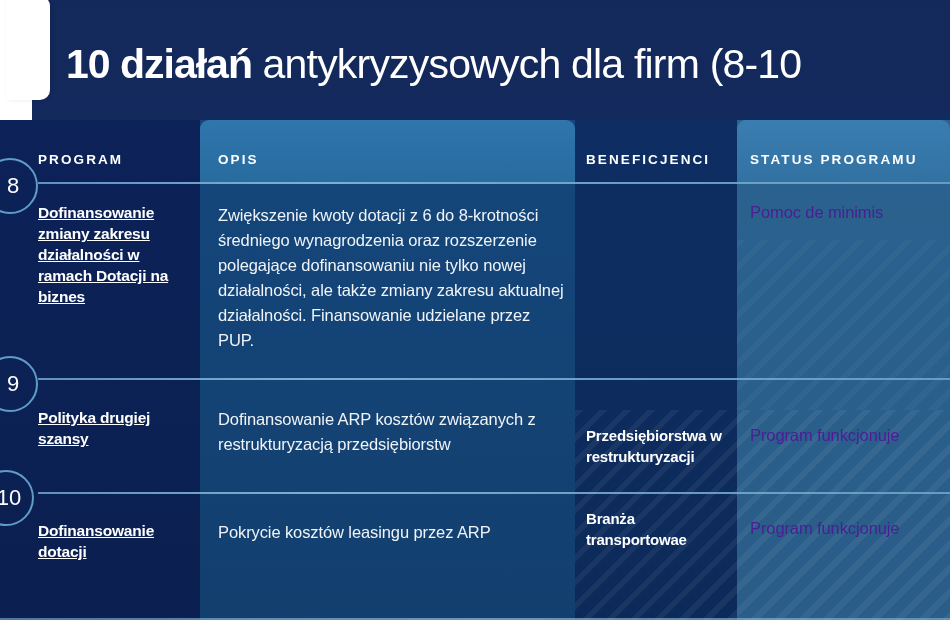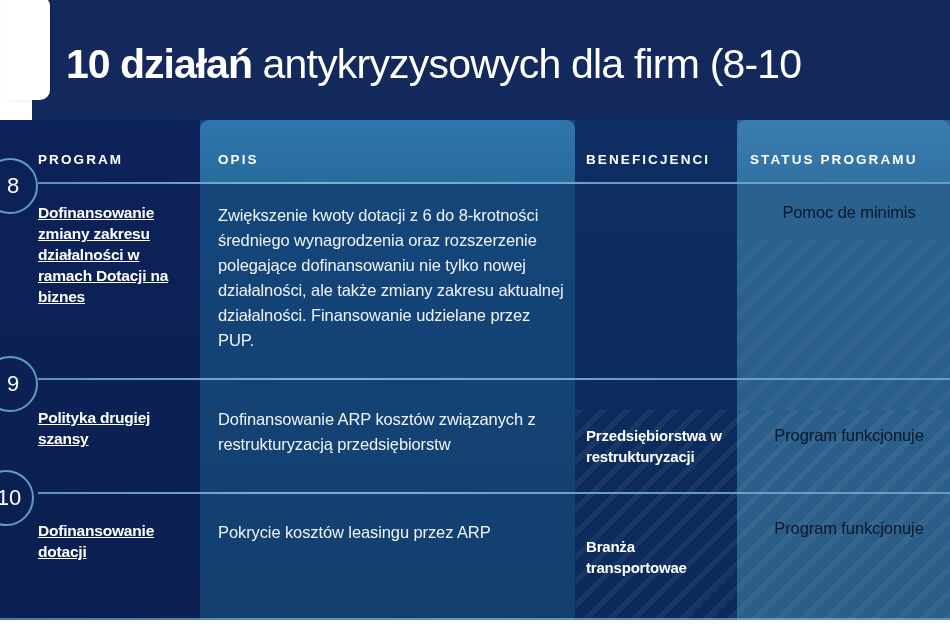--- a/index.html
+++ b/index.html
@@ -90,21 +90,21 @@
     display:flex;align-items:center;justify-content:center;
     color:#ffffff;font-size:22px;font-weight:400;
   }
   .numcircle span{margin-left:6px;}
 
   
   .cell{position:absolute;color:#ffffff;}
   .cell.program{left:38px;width:150px;font-weight:800;font-size:15.5px;line-height:21px;letter-spacing:-0.2px;text-decoration:underline;}
   .cell.opis{left:218px;width:348px;font-weight:400;font-size:16.5px;line-height:25px;letter-spacing:-0.1px;color:#f0f4f8;}
   .cell.benef{left:586px;width:150px;font-weight:800;font-size:15px;line-height:21px;letter-spacing:-0.2px;}
-  .cell.status{left:750px;width:198px;font-weight:400;font-size:16.5px;line-height:25px;letter-spacing:-0.1px;color:#0f172a;text-align:center;}
+  .cell.status{left:750px;width:198px;font-weight:400;font-size:16.5px;line-height:25px;letter-spacing:-0.1px;color:#4c1d95;}
 
   .bottom-white{
     position:absolute;left:0;top:620px;width:950px;height:12px;background:#ffffff;
   }
   .bottom-edge{
     position:absolute;left:0;top:618px;width:950px;height:2px;
     background:linear-gradient(90deg,#7fb2d6,#a9cfe8,#7fb2d6);opacity:.6;
   }
 </style>
 </head>
@@ -154,21 +154,21 @@
     <div class="cell program" style="top:287px;">Polityka drugiej szansy</div>
     <div class="cell opis" style="top:287px;">Dofinansowanie ARP kosztów związanych z restrukturyzacją przedsiębiorstw</div>
     <div class="cell benef" style="top:305px;">Przedsiębiorstwa w restrukturyzacji</div>
     <div class="cell status" style="top:303px;">Program funkcjonuje</div>
 
     <div class="numcircle" style="left:-22px;top:350px;">
       <span>10</span>
     </div>
     <div class="cell program" style="top:400px;">Dofinansowanie dotacji</div>
     <div class="cell opis" style="top:400px;">Pokrycie kosztów leasingu przez ARP</div>
-    <div class="cell benef" style="top:416px;">Branża transportowae</div>
+    <div class="cell benef" style="top:388px;">Branża transportowae</div>
     <div class="cell status" style="top:396px;">Program funkcjonuje</div>
 
   </div>
 
   <div class="bottom-edge"></div>
   <div class="bottom-white"></div>
 
 </div>
 
 </body></html>

